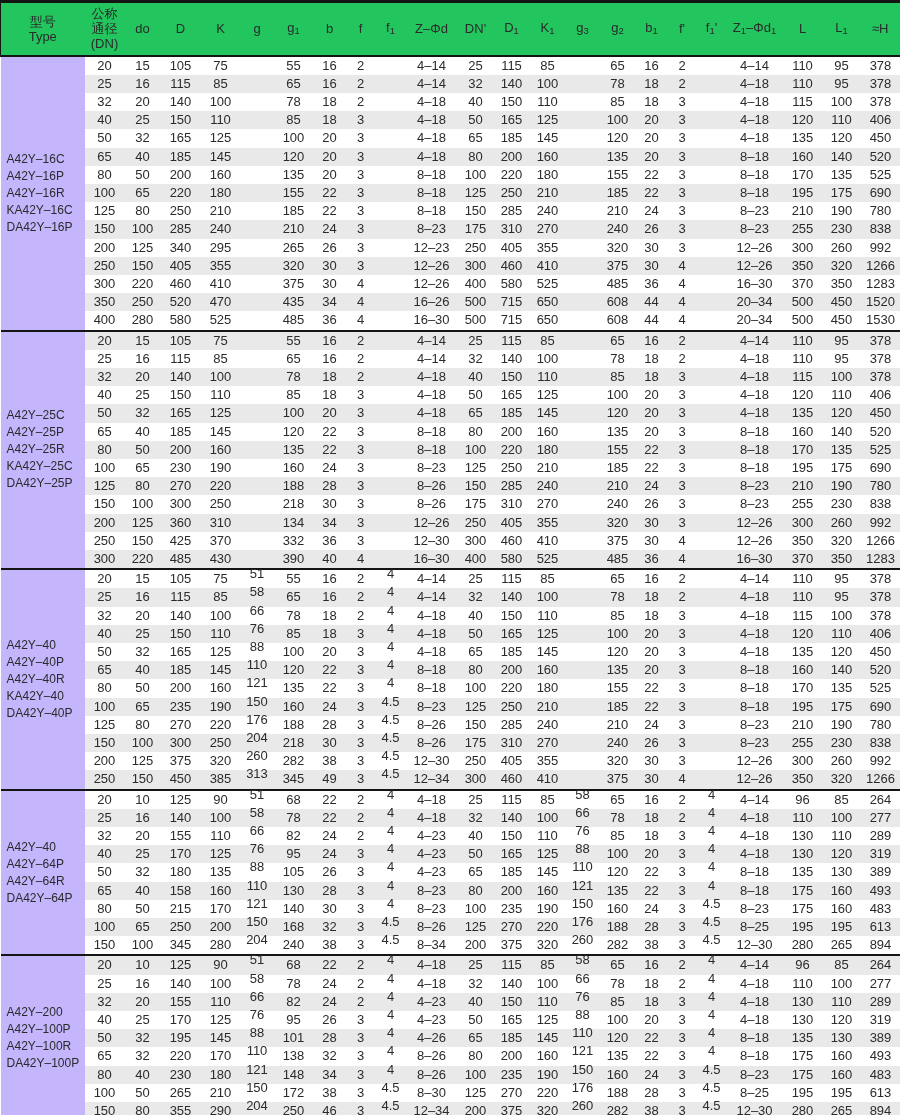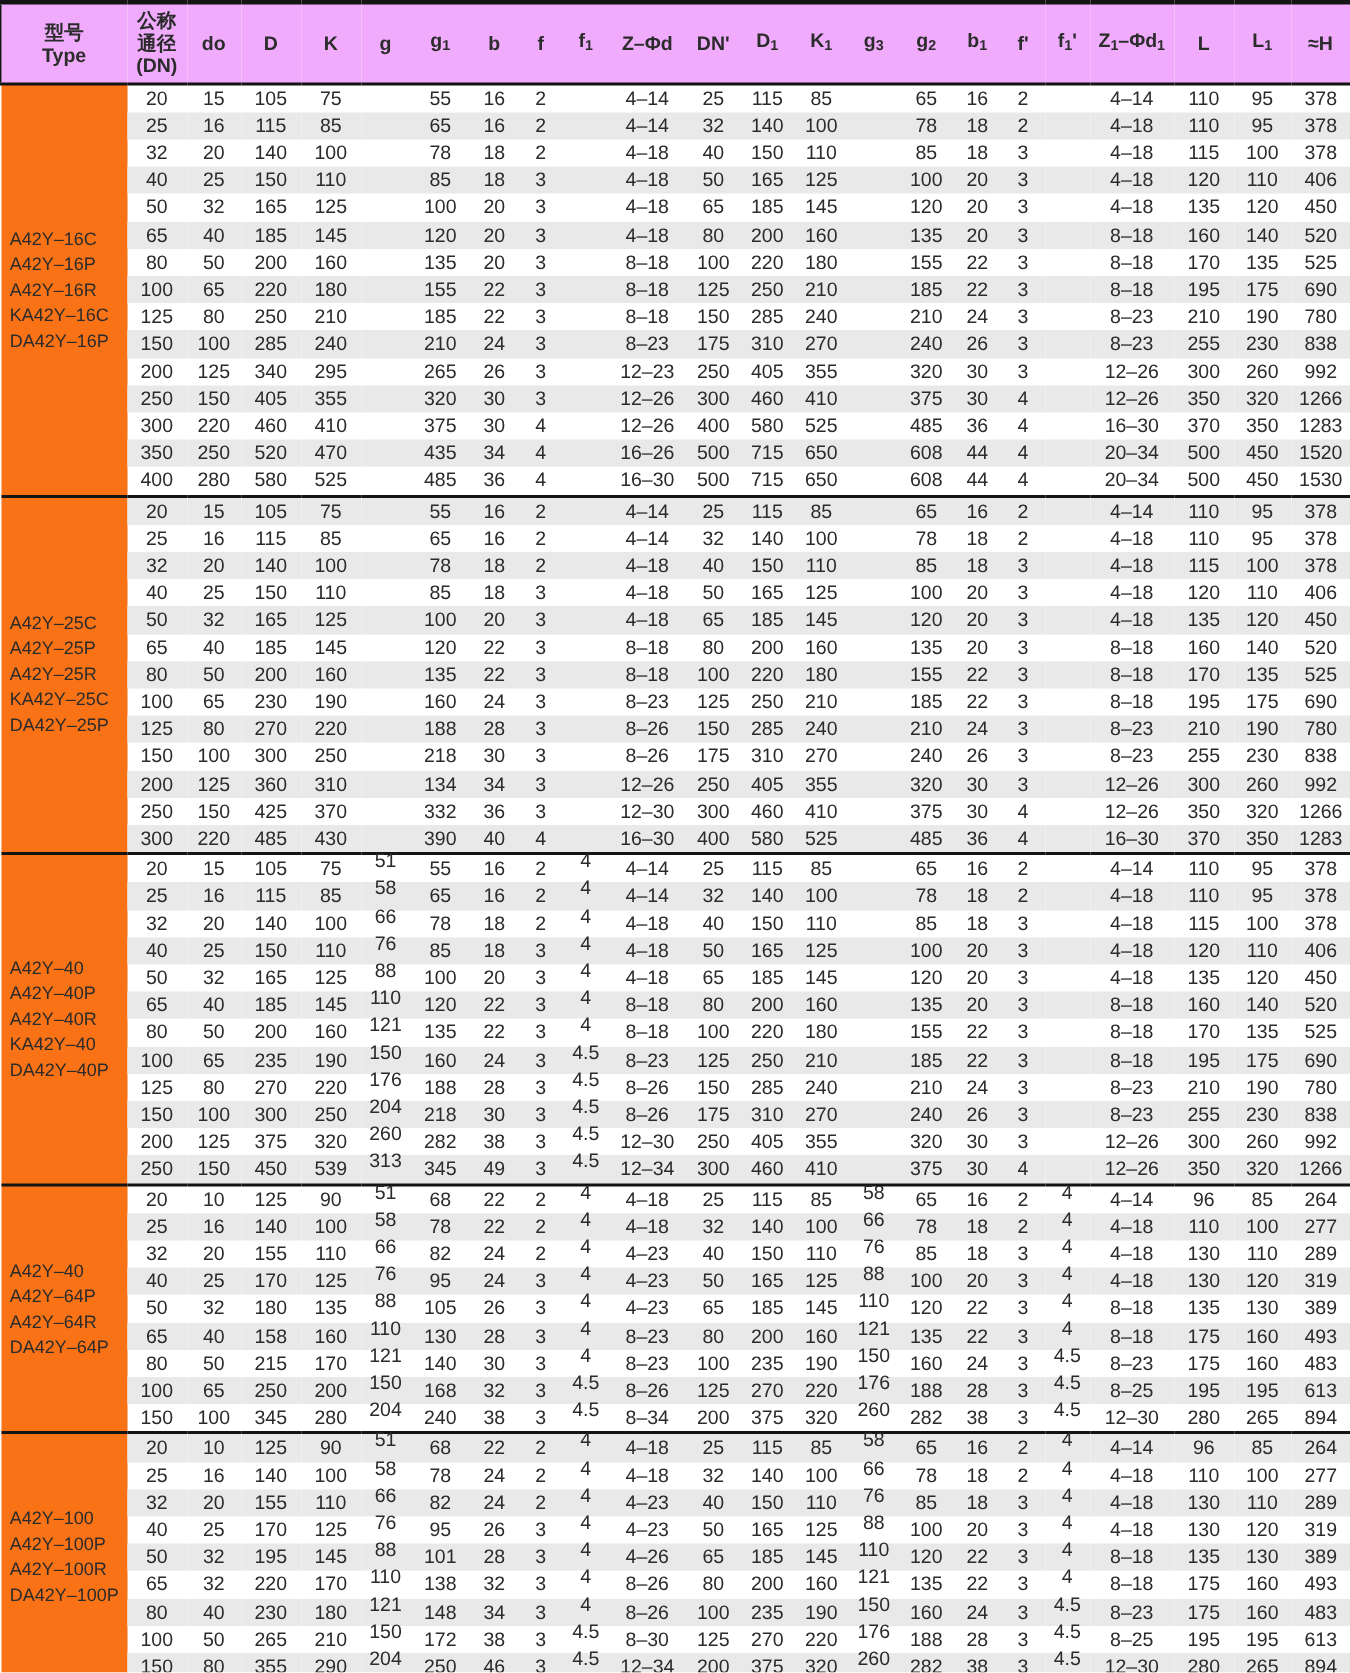--- a/index.html
+++ b/index.html
@@ -1,22 +1,22 @@
 <!DOCTYPE html>
 <html><head>
 <meta charset="utf-8">
 <style>
   * { margin:0; padding:0; box-sizing:border-box; }
   html,body { background:#ffffff; }
   body { width:900px; font-family:"Liberation Sans","DejaVu Sans",sans-serif; color:#2b2b2b; }
   .page { width:900px; height:1115px; overflow:hidden; background:#ffffff; }
   table { width:900px; border-collapse:collapse; table-layout:fixed; border-bottom:2px solid #141414; }
   thead th {
-    background:#f0abfc;
-    font-weight:bold;
+    background:#22c55e;
+    font-weight:normal;
     font-size:13px;
     vertical-align:middle;
     height:54px;
     border-top:3px solid #141414;
     border-bottom:2px solid #141414;
     padding:1px 0;
     line-height:15px;
     white-space:nowrap;
   }
   thead th:first-child { border-left:1px solid #141414; }
@@ -28,21 +28,21 @@
     font-size:13px;
     text-align:center;
     height:18.2px;
     line-height:18.2px;
     padding:0;
     white-space:nowrap;
     vertical-align:middle;
   }
   td.shade { background:#e9e9e9; }
   td.label-cell {
-    background:#f97316;
+    background:#c4b5fd;
     text-align:left;
     padding-left:6px;
     vertical-align:middle;
   }
   td.label-cell div { font-size:12px; line-height:17px; white-space:nowrap; }
   .raise { position:relative; top:-5px; display:inline-block; }
 </style>
 </head>
 <body>
 
@@ -1066,21 +1066,21 @@
           <td></td>
           <td>12–26</td>
           <td>300</td>
           <td>260</td>
           <td>992</td>
         </tr>
         <tr>
           <td class="shade">250</td>
           <td class="shade">150</td>
           <td class="shade">450</td>
-          <td class="shade">539</td>
+          <td class="shade">385</td>
           <td class="shade"><span class="raise">313</span></td>
           <td class="shade">345</td>
           <td class="shade">49</td>
           <td class="shade">3</td>
           <td class="shade"><span class="raise">4.5</span></td>
           <td class="shade">12–34</td>
           <td class="shade">300</td>
           <td class="shade">460</td>
           <td class="shade">410</td>
           <td class="shade"></td>
@@ -1314,21 +1314,21 @@
           <td><span class="raise">4.5</span></td>
           <td>12–30</td>
           <td>280</td>
           <td>265</td>
           <td>894</td>
         </tr>
       </tbody>
       <tbody>
         <tr>
           <td class="label-cell" rowspan="9">
-            <div>A42Y–100</div>
+            <div>A42Y–200</div>
             <div>A42Y–100P</div>
             <div>A42Y–100R</div>
             <div>DA42Y–100P</div>
           </td>
           <td class="shade">20</td>
           <td class="shade">10</td>
           <td class="shade">125</td>
           <td class="shade">90</td>
           <td class="shade"><span class="raise">51</span></td>
           <td class="shade">68</td>

